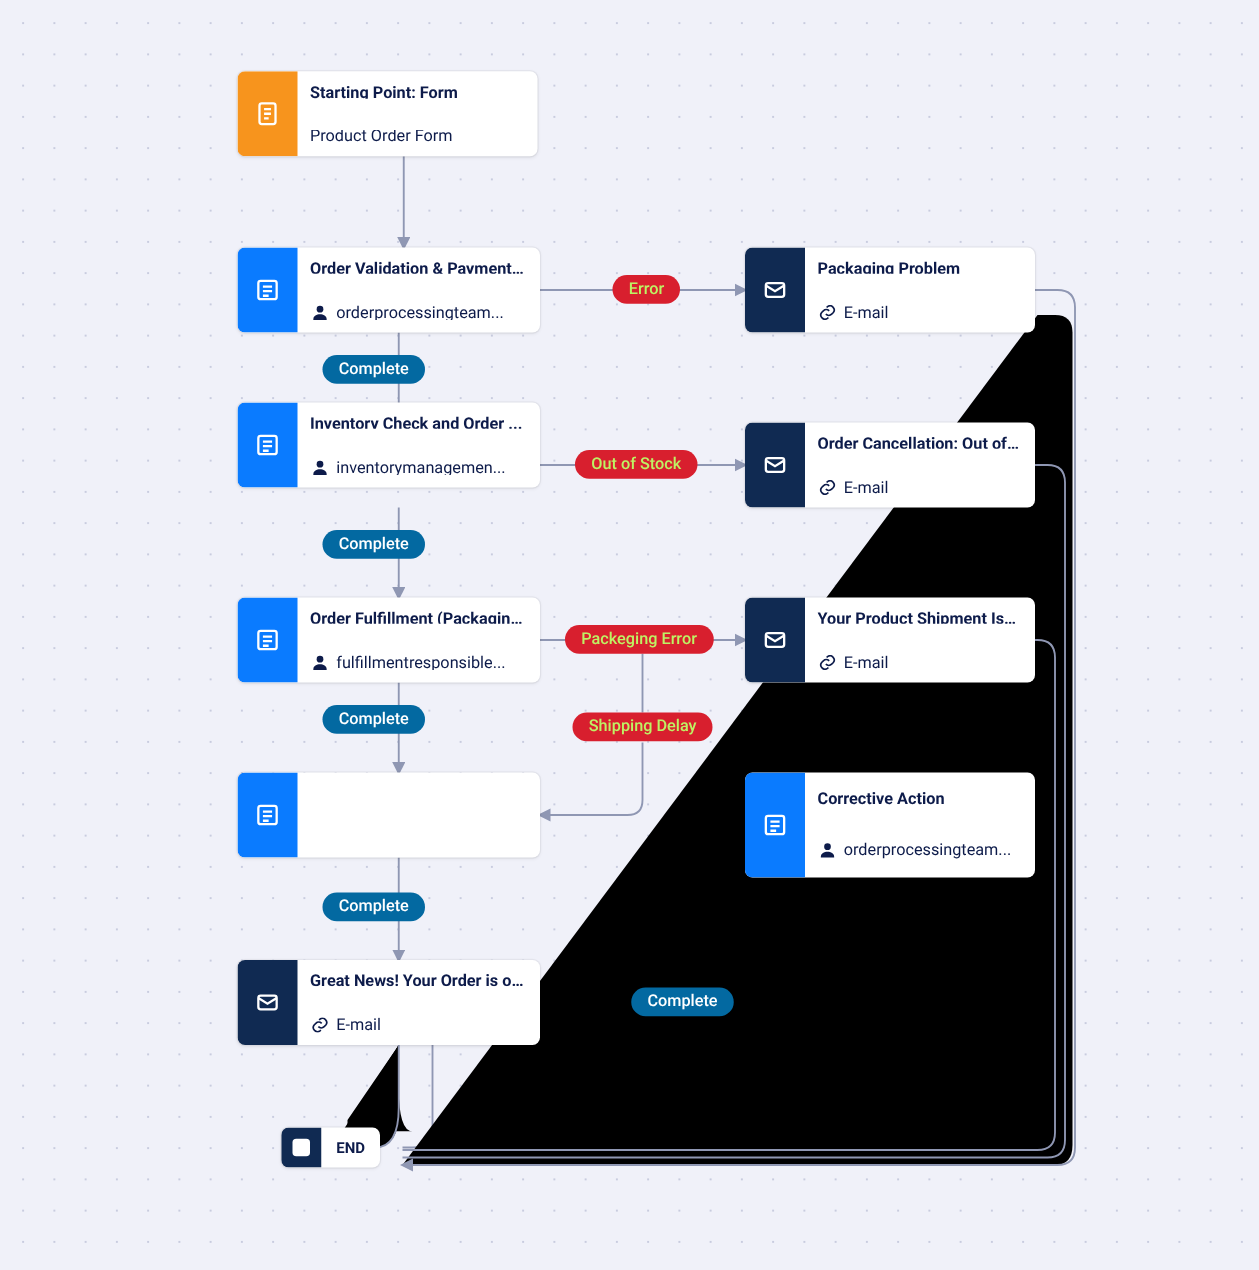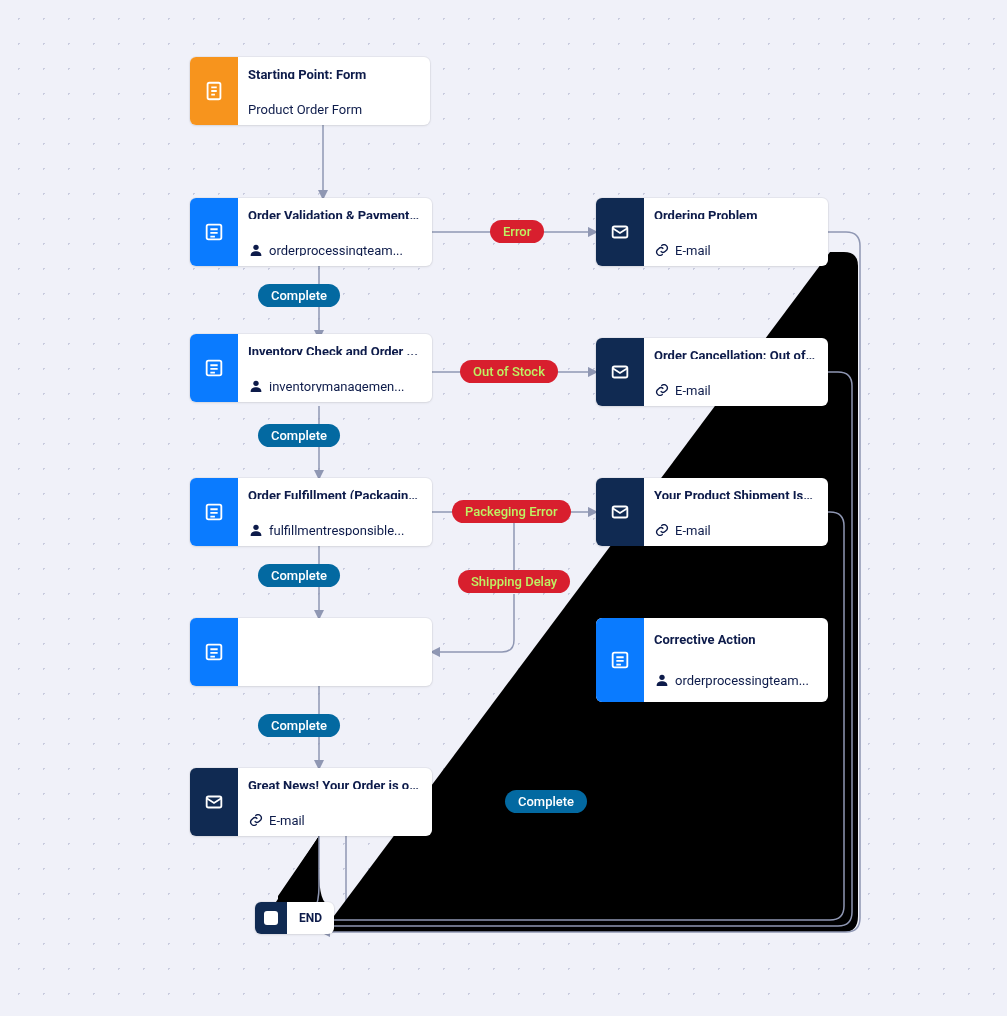--- a/index.html
+++ b/index.html
@@ -212,21 +212,21 @@
         <svg viewBox="0 0 24 24" width="16" height="16" fill="currentColor">
             <circle cx="12" cy="8" r="4"></circle>
             <path d="M4 20c0-4 4-6 8-6s8 2 8 6v1H4z"></path>
           </svg>
       </span>
       <span>orderprocessingteam...</span>
     </div>
   </div>
 </div>
 
-<div class="node ic-blue" style="left:190px; top:334px; width:242px; height:68px">
+<div class="node ic-blue" style="left:190px; top:322px; width:242px; height:68px">
   <div class="icon-box">
     <svg class="ic" viewBox="0 0 24 24" fill="none" stroke="currentColor" stroke-width="2">
       <rect x="4" y="4" width="16" height="16" rx="2"></rect>
         <path d="M8 9h8M8 13h8M8 17h5"></path>
     </svg>
   </div>
   <div class="body">
     <div class="title">Inventory Check and Order ...</div>
     <div class="sub">
       <span class="glyph">
@@ -284,36 +284,36 @@
         <svg viewBox="0 0 24 24" width="16" height="16" fill="none" stroke="currentColor" stroke-width="2">
             <path d="M10 14a5 5 0 0 0 7 0l2-2a5 5 0 0 0-7-7l-1 1"></path>
             <path d="M14 10a5 5 0 0 0-7 0l-2 2a5 5 0 0 0 7 7l1-1"></path>
           </svg>
       </span>
       <span>E-mail</span>
     </div>
   </div>
 </div>
 
-<div class="end-node" style="left:255px; top:902px;">
+<div class="end-node" style="left:225px; top:902px;">
   <div class="icon-box">
       <div class="sq"></div>
     </div>
   <div class="lbl">END</div>
 </div>
 
 <div class="node ic-navy" style="left:596px; top:198px; width:232px; height:68px">
   <div class="icon-box">
     <svg class="ic" viewBox="0 0 24 24" fill="none" stroke="currentColor" stroke-width="2">
       <path d="M4 8l8 5 8-5"></path>
         <rect x="4" y="6" width="16" height="12" rx="2"></rect>
     </svg>
   </div>
   <div class="body">
-    <div class="title">Ordering Problem</div>
+    <div class="title">Packaging Problem</div>
     <div class="sub">
       <span class="glyph">
         <svg viewBox="0 0 24 24" width="16" height="16" fill="none" stroke="currentColor" stroke-width="2">
             <path d="M10 14a5 5 0 0 0 7 0l2-2a5 5 0 0 0-7-7l-1 1"></path>
             <path d="M14 10a5 5 0 0 0-7 0l-2 2a5 5 0 0 0 7 7l1-1"></path>
           </svg>
       </span>
       <span>E-mail</span>
     </div>
   </div>

